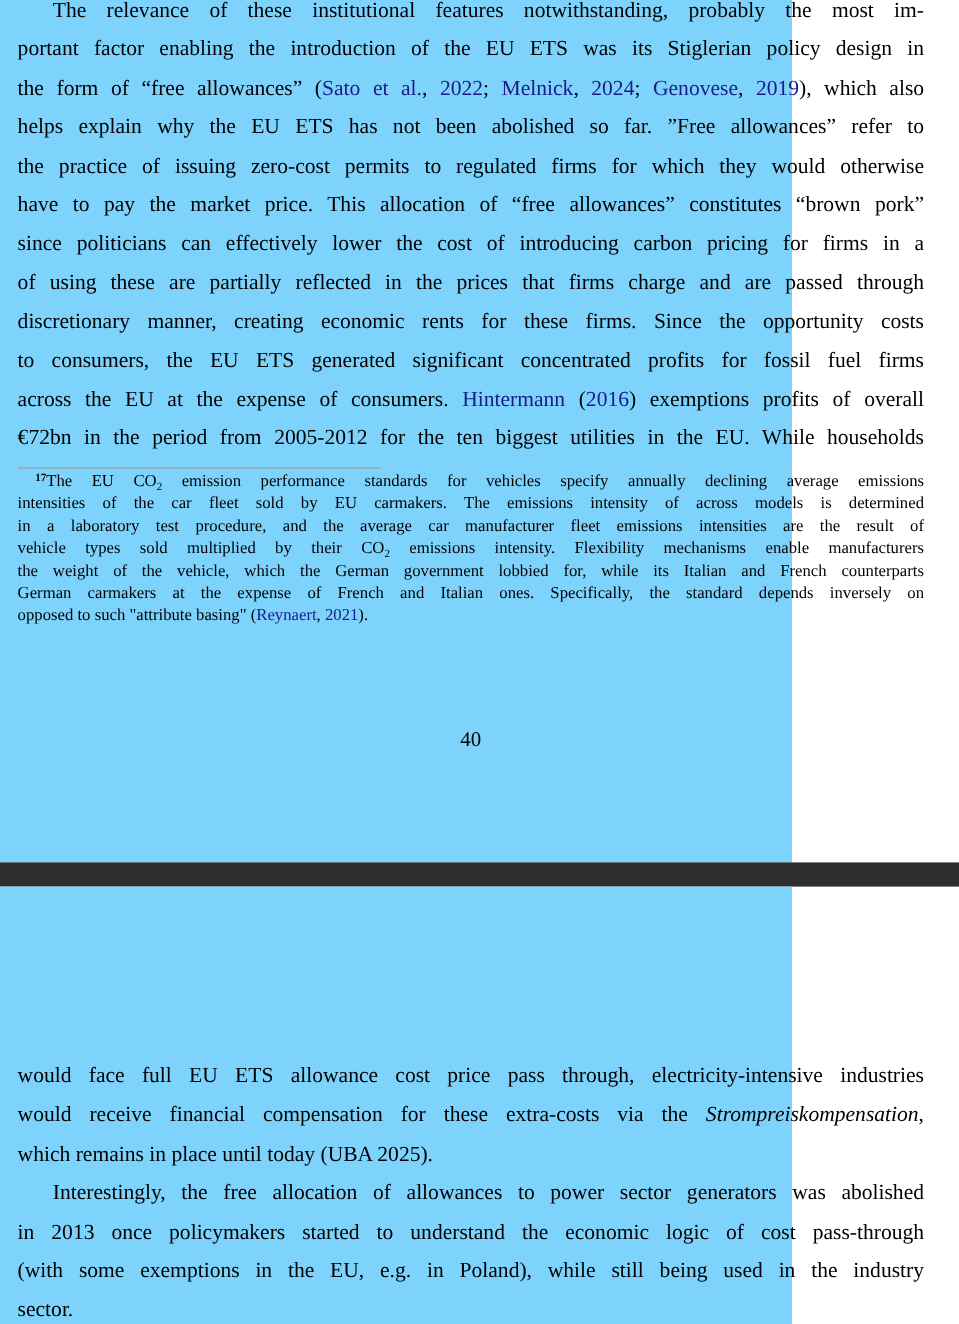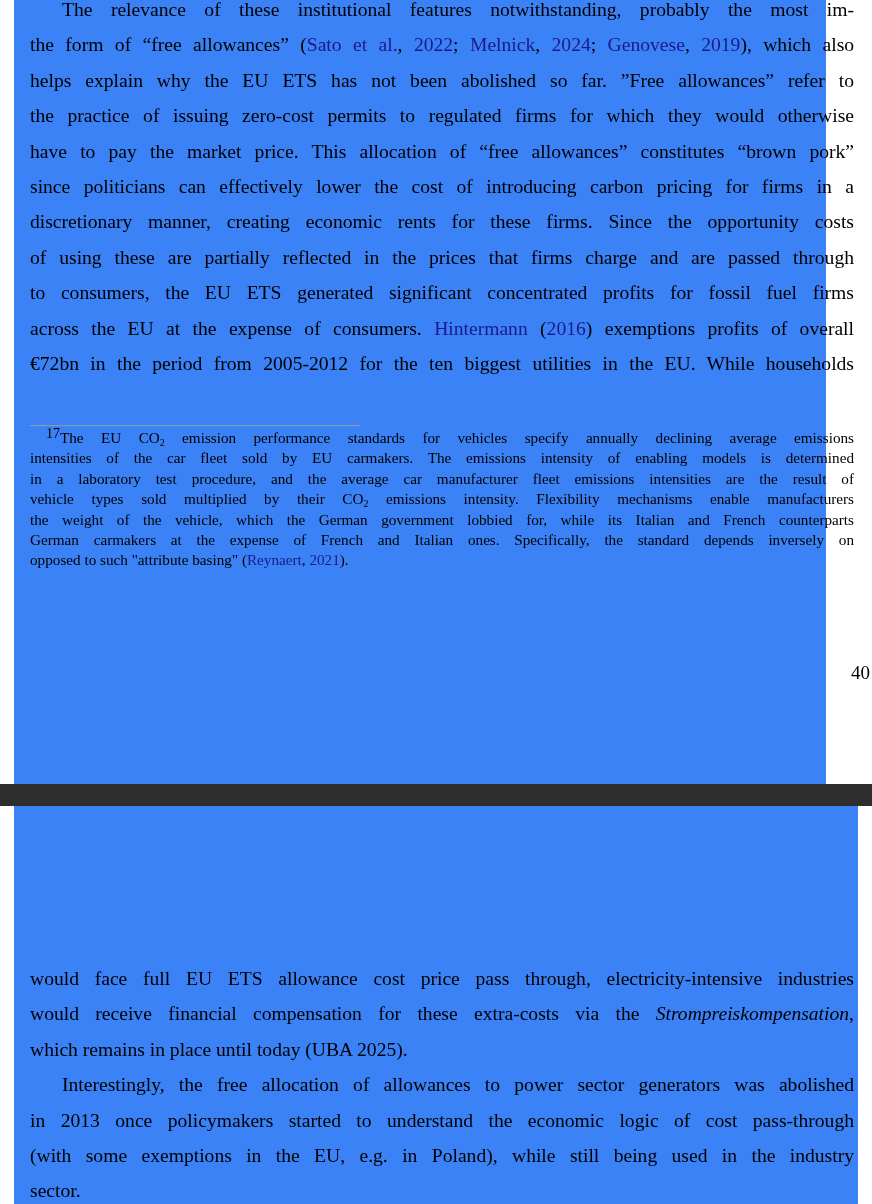--- a/index.html
+++ b/index.html
@@ -1,68 +1,69 @@
 <!DOCTYPE html>
 <html><head>
 <meta charset="utf-8">
 <style>
   html, body { margin: 0; padding: 0; }
   body {
     width: 872px; height: 1204px; background: #ffffff; overflow: hidden;
     font-family: "Liberation Serif", "DejaVu Serif", serif; color: #000;
     position: relative;
   }
-  .page { position: absolute; left: 14px; width: 812px; background: #3b82f6; }
+  .page { position: absolute; left: 0; width: 720px; background: #7dd3fc; }
   .page-top { top: 0; height: 784px; }
-  .page-bottom { top: 806px; height: 398px; padding-left: 32px; }
+  .page-bottom { top: 806px; height: 398px; }
   .separator { position: absolute; left: 0; top: 784px; width: 872px; height: 22px; background: #2e2e2e; }
   .body-text {
     position: absolute; left: 16px; width: 824px;
     font-size: 19.6px; line-height: 35.4px; text-align: justify;
     text-align-last: justify; margin: 0;
   }
   .body-text .line { display: block; height: 35.4px; white-space: nowrap; text-align: justify; text-align-last: justify; }
   .indent { padding-left: 32px; }
   .last { text-align-last: left !important; }
   a.cite { color: #1a1a8a; text-decoration: none; }
   .fn-rule { position: absolute; left: 16px; top: 425px; width: 330px; height: 1px; background: #999; }
   .footnote {
     position: absolute; left: 16px; top: 428px; width: 824px;
     font-size: 15.2px; line-height: 20.4px;
   }
   .footnote .line { display: block; height: 20.4px; white-space: nowrap; text-align: justify; text-align-last: justify; }
   .footnote .first { padding-left: 16px; }
-  sup { font-size: 14px; vertical-align: 5px; line-height: 0; }
+  sup { font-size: 10px; vertical-align: 5px; line-height: 0; font-weight: bold; }
   sub { font-size: 10px; vertical-align: -3px; line-height: 0; }
-  .page-number { position: absolute; top: 662px; left: 0; width: 856px; text-align: right; font-size: 19px; }
+  .page-number { position: absolute; top: 662px; left: 0; width: 856px; text-align: center; font-size: 19px; }
   em { font-style: italic; }
 </style>
 </head>
 <body>
 
 <div class="page page-top">
   <div class="body-text" style="top:-8px;">
     <span class="line indent">The relevance of these institutional features notwithstanding, probably the most im-</span>
+    <span class="line">portant factor enabling the introduction of the EU ETS was its Stiglerian policy design in</span>
     <span class="line"><span>the form of “free allowances” (</span><a class="cite">Sato et al.</a>, <a class="cite">2022</a>; <a class="cite">Melnick</a>, <a class="cite">2024</a>; <a class="cite">Genovese</a>, <a class="cite">2019</a><span>), which also</span></span>
     <span class="line">helps explain why the EU ETS has not been abolished so far.  ”Free allowances” refer to</span>
     <span class="line">the practice of issuing zero-cost permits to regulated firms for which they would otherwise</span>
     <span class="line">have to pay the market price. This allocation of “free allowances” constitutes “brown pork”</span>
     <span class="line">since politicians can effectively lower the cost of introducing carbon pricing for firms in a</span>
+    <span class="line">of using these are partially reflected in the prices that firms charge and are passed through</span>
     <span class="line">discretionary manner, creating economic rents for these firms. Since the opportunity costs</span>
-    <span class="line">of using these are partially reflected in the prices that firms charge and are passed through</span>
     <span class="line">to consumers, the EU ETS generated significant concentrated profits for fossil fuel firms</span>
     <span class="line"><span>across the EU at the expense of consumers. </span><a class="cite">Hintermann</a> (<a class="cite">2016</a>)<span> exemptions profits of overall</span></span>
     <span class="line">€72bn in the period from 2005-2012 for the ten biggest utilities in the EU. While households</span>
   </div>
 
   <div class="fn-rule"></div>
 
   <div class="footnote">
     <span class="line first"><sup>17</sup><span>The EU CO</span><sub>2</sub><span> emission performance standards for vehicles specify annually declining average emissions</span></span>
-    <span class="line">intensities of the car fleet sold by EU carmakers.  The emissions intensity of enabling models is determined</span>
+    <span class="line">intensities of the car fleet sold by EU carmakers.  The emissions intensity of across models is determined</span>
     <span class="line">in a laboratory test procedure, and the average car manufacturer fleet emissions intensities are the result of</span>
     <span class="line"><span>vehicle types sold multiplied by their CO</span><sub>2</sub><span> emissions intensity.  Flexibility mechanisms enable manufacturers</span></span>
     <span class="line">the weight of the vehicle, which the German government lobbied for, while its Italian and French counterparts</span>
     <span class="line">German carmakers at the expense of French and Italian ones.  Specifically, the standard depends inversely on</span>
     <span class="line last" style="text-align:left;"><span>opposed to such "attribute basing" (</span><a class="cite">Reynaert</a>, <a class="cite">2021</a><span>).</span></span>
   </div>
 
   <div class="page-number">40</div>
 </div>
 

